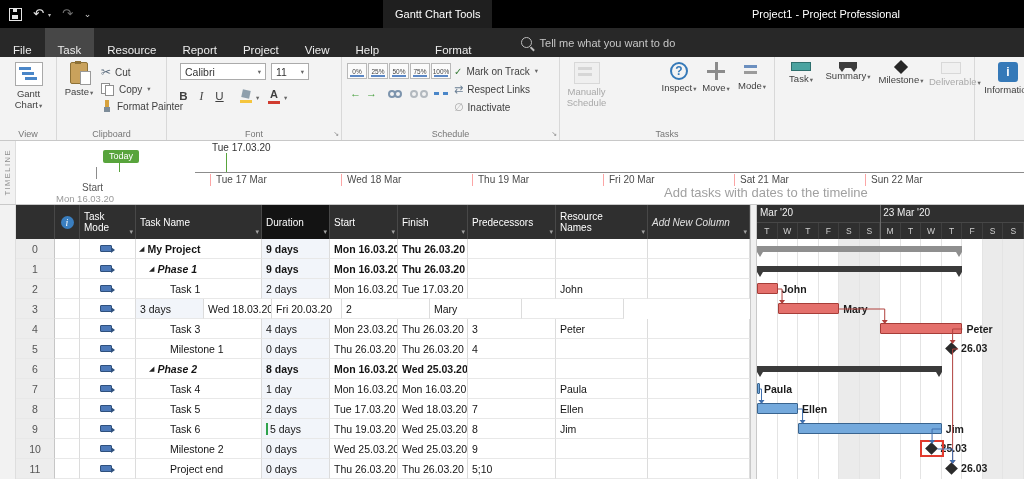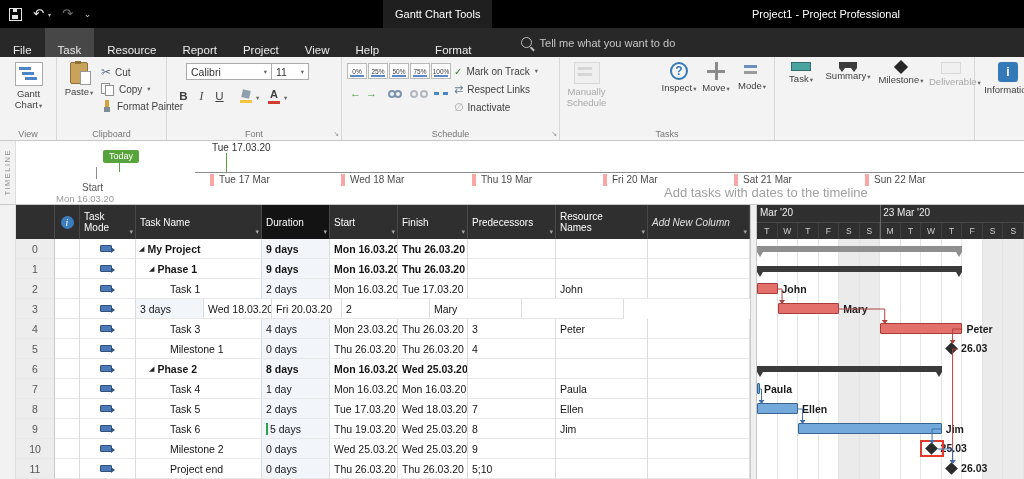--- a/index.html
+++ b/index.html
@@ -105,21 +105,21 @@
   
   #timeline{position:absolute;left:0;top:141px;width:1024px;height:64px;background:#fff;border-bottom:1px solid #c9c9c9;box-sizing:border-box;}
   .vstrip{position:absolute;left:0;top:0;width:16px;height:100%;background:#f2f2f2;border-right:1px solid #dedede;
           display:flex;align-items:center;justify-content:center;box-sizing:border-box;}
   .vstrip span{writing-mode:vertical-rl;transform:rotate(180deg);font-size:7.5px;letter-spacing:1.5px;color:#8f8f8f;}
   #tl-today{position:absolute;left:103px;top:9px;background:#58a43c;color:#fff;font-size:9px;line-height:13px;padding:0 6px;border-radius:2px;}
   #tl-today-stem1{position:absolute;left:119px;top:22px;width:1px;height:9px;background:#58a43c;}
   #tl-today-stem2{position:absolute;left:226px;top:12px;width:1px;height:19px;background:#58a43c;}
   #tl-topdate{position:absolute;left:212px;top:1px;font-size:10px;color:#333;}
   #tl-line{position:absolute;left:195px;right:0;top:31px;height:1px;background:#8c8c8c;}
-  .tl-date{position:absolute;top:33px;font-size:10px;color:#4a4a4a;padding-left:5px;border-left:4px solid #fca5a5;height:12px;line-height:12px;}
+  .tl-date{position:absolute;top:33px;font-size:10px;color:#4a4a4a;padding-left:5px;border-left:1px solid #fca5a5;height:12px;line-height:12px;}
   #tl-starttick{position:absolute;left:96px;top:26px;width:1px;height:12px;background:#8c8c8c;}
   #tl-start{position:absolute;left:82px;top:41px;font-size:10px;color:#555;}
   #tl-startdate{position:absolute;left:56px;top:52px;font-size:9.5px;color:#9a9a9a;}
   #tl-hint{position:absolute;left:626px;top:44px;font-size:13px;color:#a0a0a0;margin-left:38px;}
 
   
   #g-strip{position:absolute;left:0;top:205px;width:16px;height:274px;background:#f2f2f2;border-right:1px solid #dedede;box-sizing:border-box;}
   #grid-header{position:absolute;left:16px;top:205px;width:734px;height:34px;display:flex;background:#2f2f2f;}
   .hcell{background:#2f2f2f;color:#fff;font-size:10px;line-height:11px;border-right:1px solid #484848;position:relative;
          display:flex;align-items:center;padding:2px 10px 2px 4px;box-sizing:border-box;}
@@ -132,21 +132,21 @@
               font-family:"Liberation Serif",serif;font-size:10px;display:flex;align-items:center;justify-content:center;}
   #grid-rows{position:absolute;left:16px;top:239px;width:734px;height:240px;background:#fff;overflow:hidden;}
   .trow{position:absolute;left:0;height:20px;display:flex;width:100%;}
   .cell{font-size:10.5px;color:#141414;border-right:1px solid #dcdcdc;border-bottom:1px solid #e8e8e8;
         display:flex;align-items:center;padding-left:4px;overflow:hidden;white-space:nowrap;box-sizing:border-box;}
   .sumrow .cell{font-weight:bold;}
   .cnum{width:39px;background:#ededed;justify-content:center;color:#555;border-right:1px solid #c6c6c6;padding-left:0;font-weight:normal !important;}
   .cinfo{width:25px;} .cmode{width:56px;justify-content:center;padding-left:0;}
   .cname{width:126px;} .cdur{width:68px;background:#f2f5fa;} .cstart{width:68px;} .cfin{width:70px;}
   .cpred{width:88px;} .cres{width:92px;} .cadd{width:102px;}
-  .cname.lvl0{padding-left:3px;} .cname.lvl1{padding-left:13px;} .cname.lvl2{padding-left:34px;}
+  .cname.lvl0{padding-left:3px;} .cname.lvl1{padding-left:13px;font-style:italic;} .cname.lvl2{padding-left:34px;}
   .tri{font-size:7px;margin-right:3px;color:#222;}
   .mode-ico{width:15px;height:10px;position:relative;display:inline-block;}
   .mode-ico::before{content:'';position:absolute;top:1px;left:0;width:10px;height:5px;background:#4d79b8;border:1px solid #2f517e;border-radius:1px;}
   .mode-ico::after{content:'';position:absolute;right:0;top:3px;border-left:4px solid #2f517e;border-top:3px solid transparent;border-bottom:3px solid transparent;}
   .caret{width:2px;height:12px;background:#2fa34c;margin-right:2px;flex:none;}
   #splitter{position:absolute;left:750px;top:205px;width:7px;height:274px;background:#f0f0f0;border-left:1px solid #c9c9c9;border-right:1px solid #c9c9c9;box-sizing:border-box;}
 
   
   #chart-header{position:absolute;left:757px;top:205px;width:267px;height:34px;background:#2f2f2f;overflow:hidden;}
   .wklabel{position:absolute;top:2px;font-size:10px;color:#f0f0f0;white-space:nowrap;}
@@ -227,21 +227,21 @@
         <span class="dd">▾</span>
       </div>
       <div class="smallbtn" style="left:44px;top:41px">
         <span class="ico-fp"></span>
         <span>Format Painter</span>
       </div>
       <div class="glabel">Clipboard</div>
     </div>
 
     <div class="rgroup" id="g-font">
-      <div class="combo" style="left:19px;top:6px;width:86px">
+      <div class="combo" style="left:13px;top:6px;width:86px">
         <span>Calibri</span>
         <span class="dd">▾</span>
       </div>
       <div class="combo" style="left:104px;top:6px;width:38px">
         <span>11</span>
         <span class="dd">▾</span>
       </div>
       <div class="fbtn" style="left:8px;font-weight:bold">B</div>
       <div class="fbtn" style="left:26px;font-style:italic;font-family:'Liberation Serif',serif">I</div>
       <div class="fbtn" style="left:44px;text-decoration:underline">U</div>

